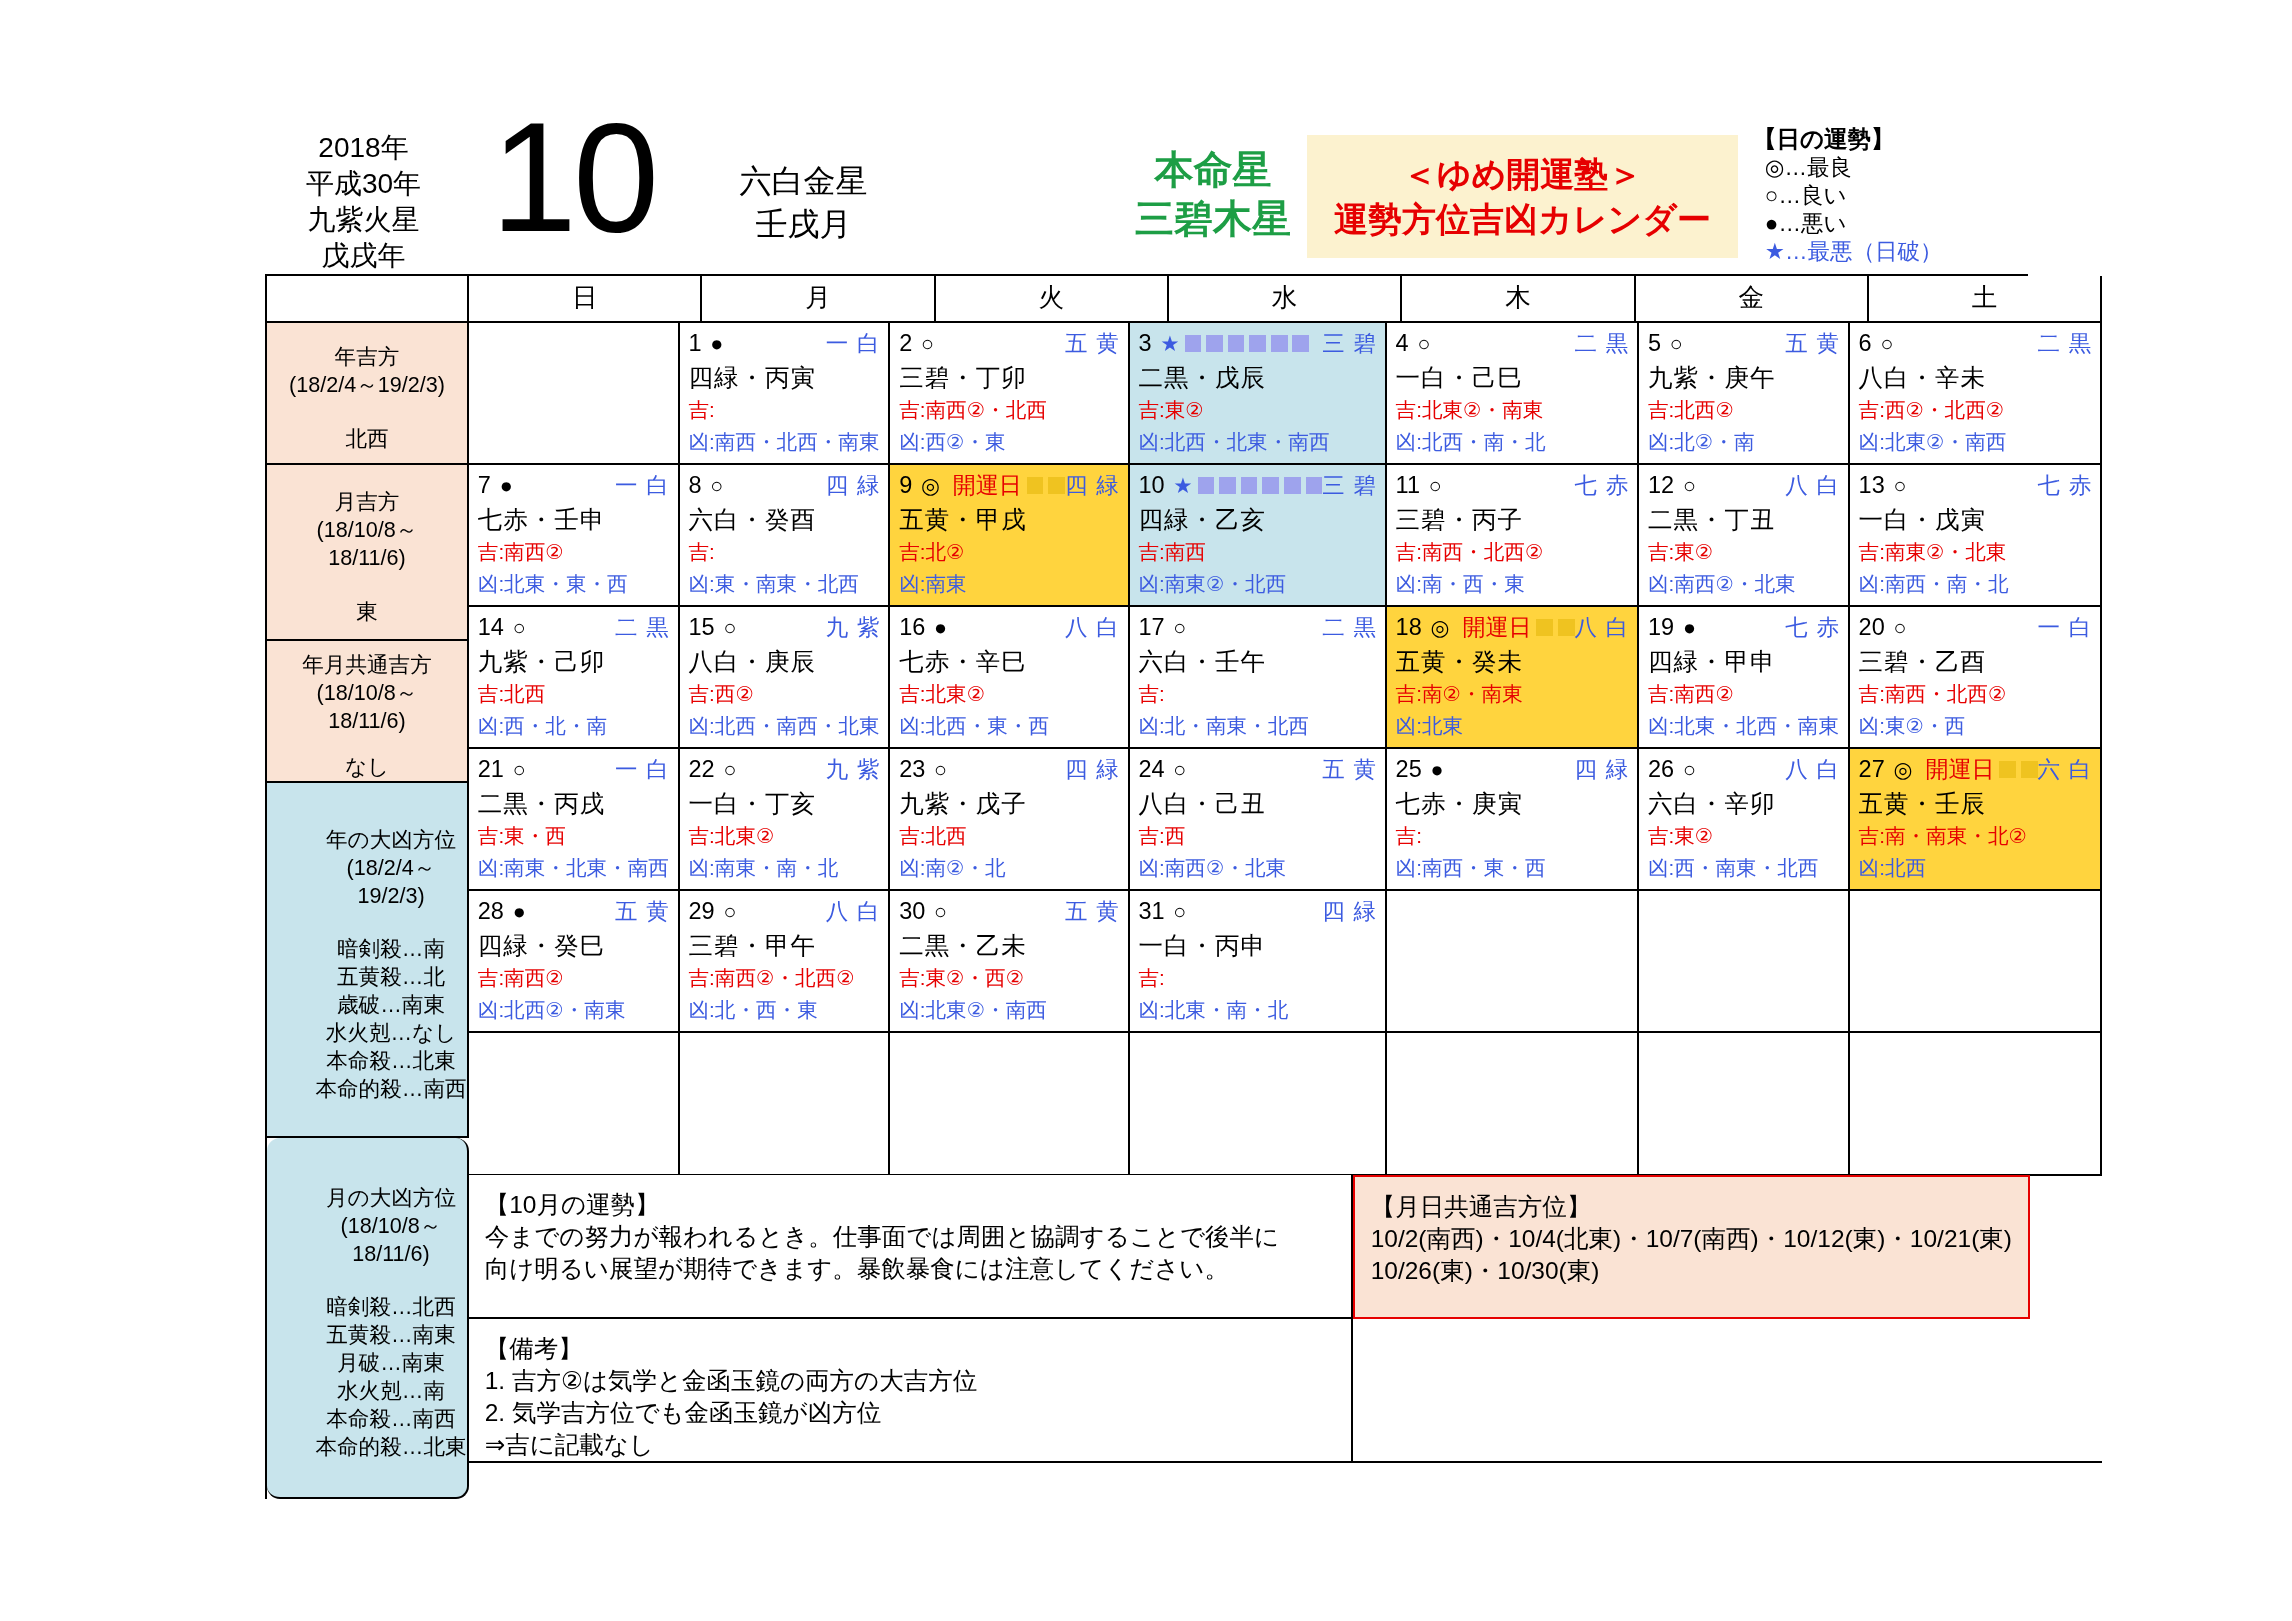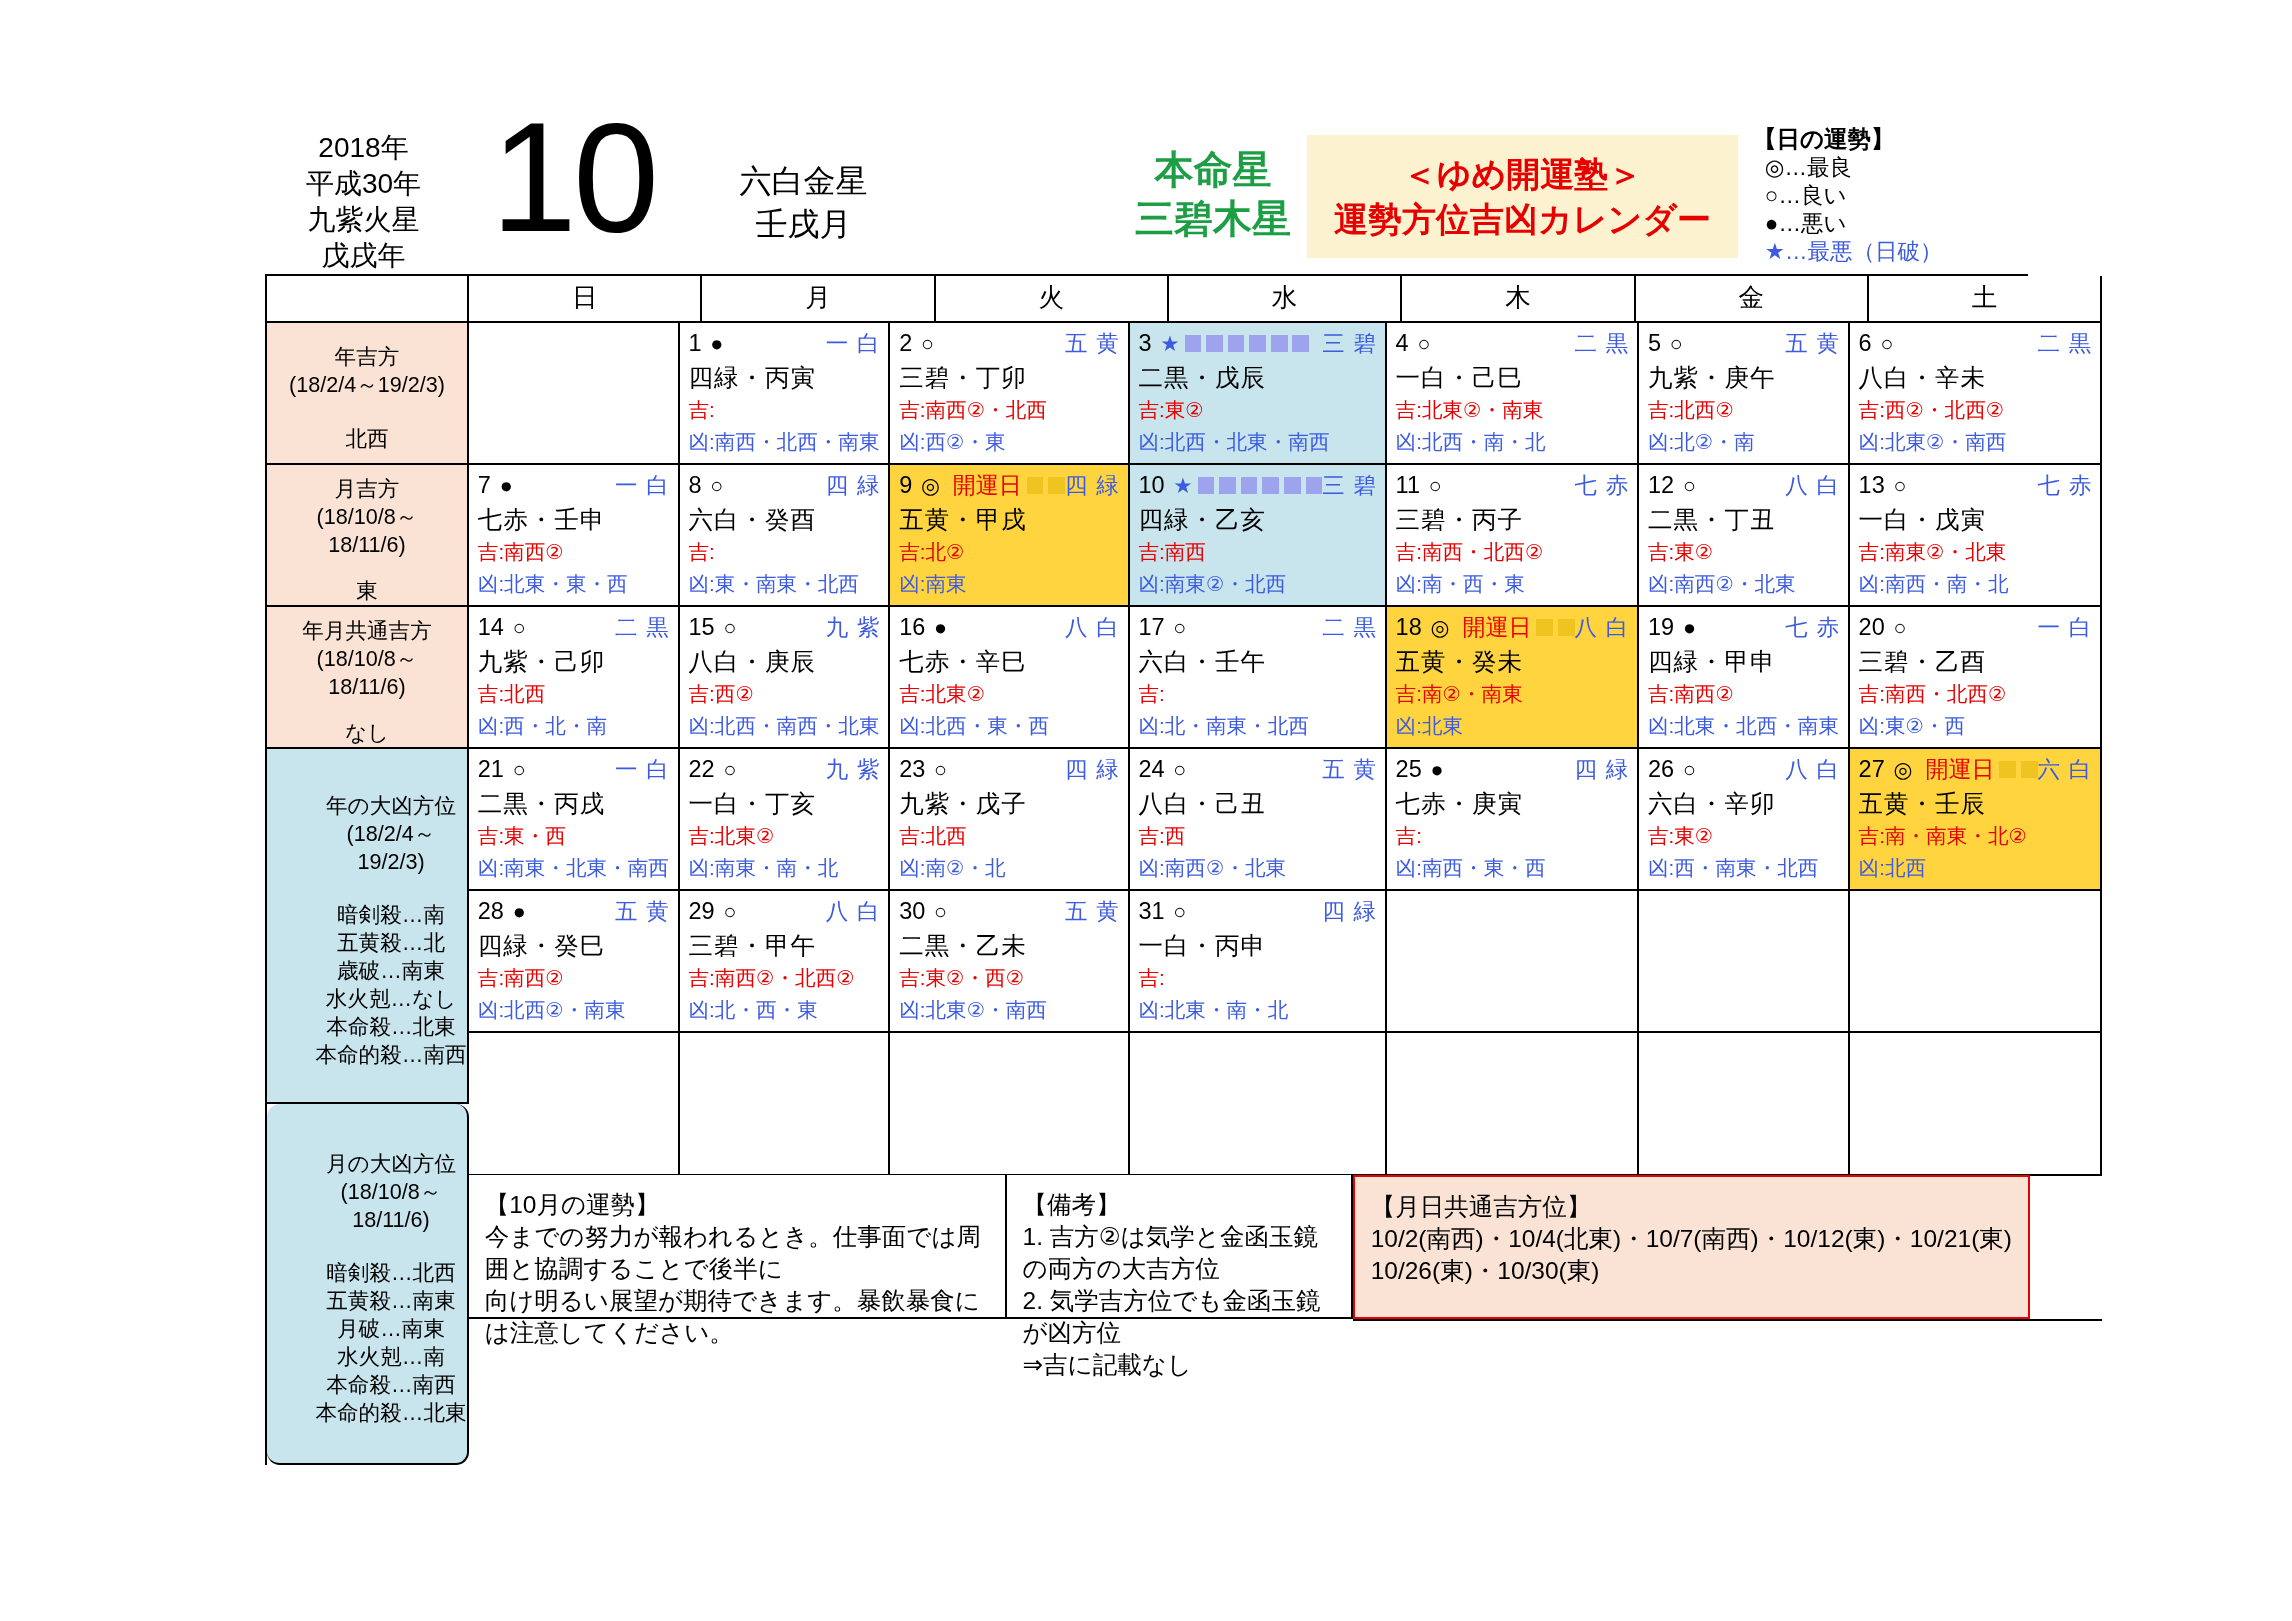--- a/index.html
+++ b/index.html
@@ -60,21 +60,21 @@
   .kaiun-label { color:var(--red); font-size:23px; margin-left:13px; white-space:nowrap; }
   .sq { display:inline-block; width:16.7px; height:16.7px; margin-left:4.9px; }
   .sq.purple { background:var(--square-purple); }
   .sq.gold { background:var(--square-gold); }
   .cell-kanshi { font-size:24.5px; line-height:27.4px; letter-spacing:1px; }
   .cell-kichi { color:var(--red); font-size:20.6px; line-height:24.5px; white-space:nowrap; }
   .cell-kyo { color:var(--blue); font-size:20.6px; line-height:24.5px; white-space:nowrap; }
 
   
   .boxes-row { display:flex; }
-  .boxes-left { width:884px; flex:0 0 884px; display:flex; flex-direction:row; }
+  .boxes-left { width:884px; flex:0 0 884px; display:flex; flex-direction:column; }
   .note-box { height:144px; background:#fff; padding:13.7px 15.7px; font-size:24.5px; line-height:32px; }
   .note-title { font-weight:500; }
   .boxes-right { flex:1; display:flex; flex-direction:row; border-bottom:2px solid #000; }
   .pink-box { height:144px; background:var(--box-pink); border:2.9px solid var(--red);
     padding:13.7px 15.7px; font-size:24.5px; line-height:32px; }
   .pink-box.first { border-bottom-width:2px; }
   .pink-box.second { height:144px; border-top-width:2px; }
 </style>
 </head>
 <body>
@@ -104,21 +104,21 @@
 
 <div class="calendar-wrap">
   <div class="sidebar-col" id="sidebar-col">
     <div class="sidebar-head cell-b"></div>
   <div class="sidebar-cell cell-b pink" style="height: 142px;">
         <div>年吉方</div>
         <div>(18/2/4～19/2/3)</div>
         <div style="height: 25.5px;"></div>
         <div>北西</div>
       </div>
-      <div class="sidebar-cell cell-b pink" style="height: 142px;">
+      <div class="sidebar-cell cell-b pink" style="height: 176px;">
         <div>月吉方</div>
         <div>(18/10/8～</div>
         <div>18/11/6)</div>
         <div style="height: 25.5px;"></div>
         <div>東</div>
       </div>
       <div class="sidebar-cell cell-b pink" style="height: 142px;">
         <div>年月共通吉方</div>
         <div>(18/10/8～</div>
         <div>18/11/6)</div>

